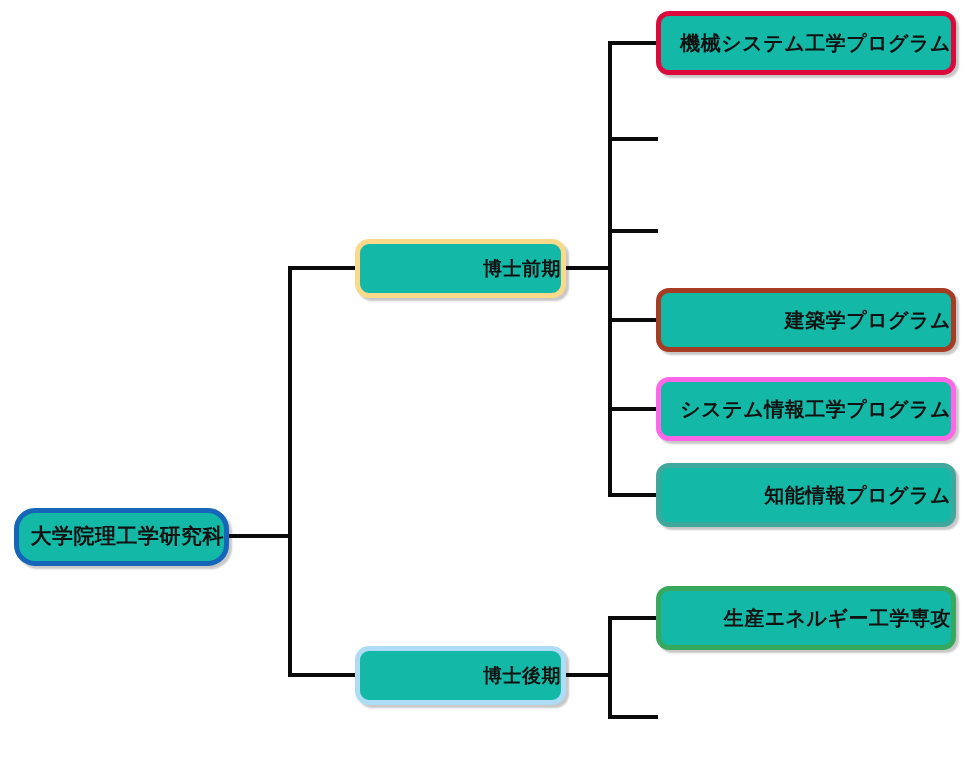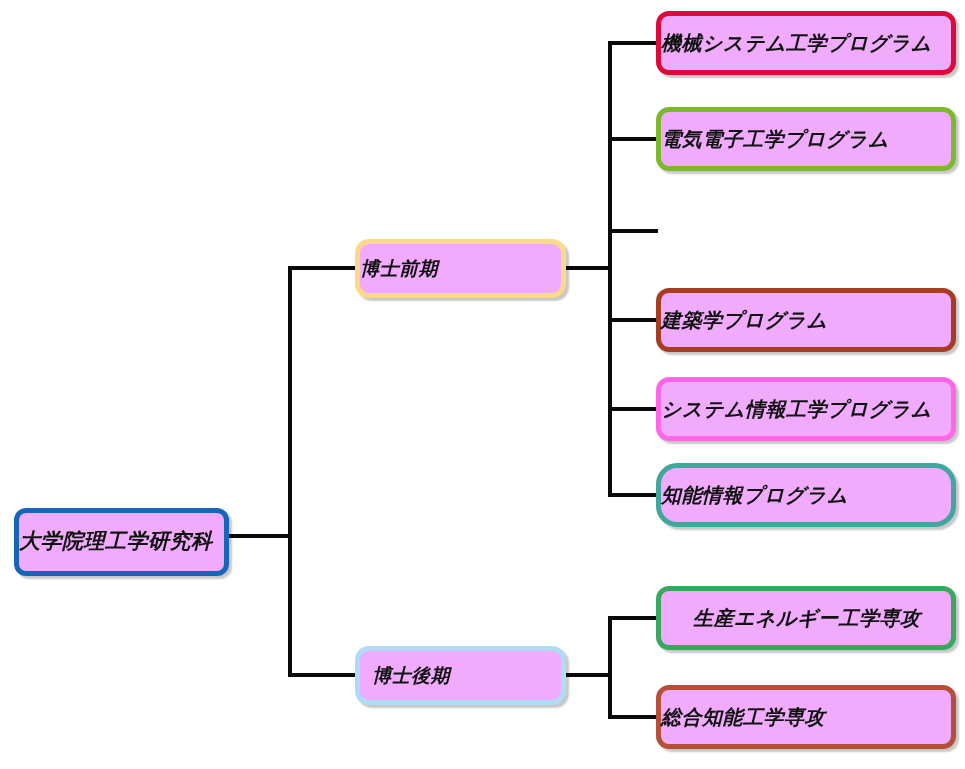--- a/index.html
+++ b/index.html
@@ -22,45 +22,44 @@
     position: absolute;
     background: #0a0a0a;
   }
   .conn.h { height: 4px; }
   .conn.v { width: 4px; }
 
   
   .node {
     position: absolute;
     box-sizing: border-box;
-    background: #f0abfc;
+    background: #14b8a6;
     border-style: solid;
     border-width: 5px;
     border-radius: 13px;
     display: flex;
     align-items: center;
-    justify-content: flex-start;
+    justify-content: flex-end;
     box-shadow: 3px 3px 2px rgba(0,0,0,0.22);
     text-align: center;
-    font-style: italic;
   }
   .node .label {
     font-weight: bold;
     color: #111111;
     letter-spacing: 0.5px;
     line-height: 1.1;
     white-space: nowrap;
   }
   .node.root {
     left: 14px;
     top: 508px;
     width: 215px;
-    height: 68px;
+    height: 58px;
     border-width: 5px;
-    border-radius: 12px;
+    border-radius: 21px;
   }
   .node.root .label { font-size: 21px; }
 
   .node.mid {
     left: 355px;
     width: 211px;
     height: 59px;
     border-width: 5px;
     border-radius: 14px;
   }
@@ -110,38 +109,32 @@
   </div>
 
   <div class="node mid mid-2" style="border-color:#AEDCF5;padding-left:12px;">
     <span class="label">博士後期</span>
   </div>
 
   <div class="node leaf" style="top:11px; border-color:#DC0A3C;">
     <span class="label">機械システム工学プログラム</span>
   </div>
 
-  <div class="node leaf" style="top:107px; border-color:#7AB929;">
-    <span class="label">電気電子工学プログラム</span>
-  </div>
 
 
   <div class="node leaf" style="top:377px; border-color:#FF66E8;">
     <span class="label">システム情報工学プログラム</span>
   </div>
 
   <div class="node leaf" style="top:288px; border-color:#A63C24;">
     <span class="label">建築学プログラム</span>
   </div>
 
-  <div class="node leaf" style="top:463px; border-color:#3FA79B;border-radius:21px;">
+  <div class="node leaf" style="top:463px; border-color:#3FA79B;">
     <span class="label">知能情報プログラム</span>
   </div>
 
   <div class="node leaf" style="top:586px; border-color:#38A85F;padding-left:32px;">
     <span class="label">生産エネルギー工学専攻</span>
   </div>
 
-  <div class="node leaf" style="top:685px; border-color:#B4503A;">
-    <span class="label">総合知能工学専攻</span>
-  </div>
 
 </div>
 
 </body></html>

